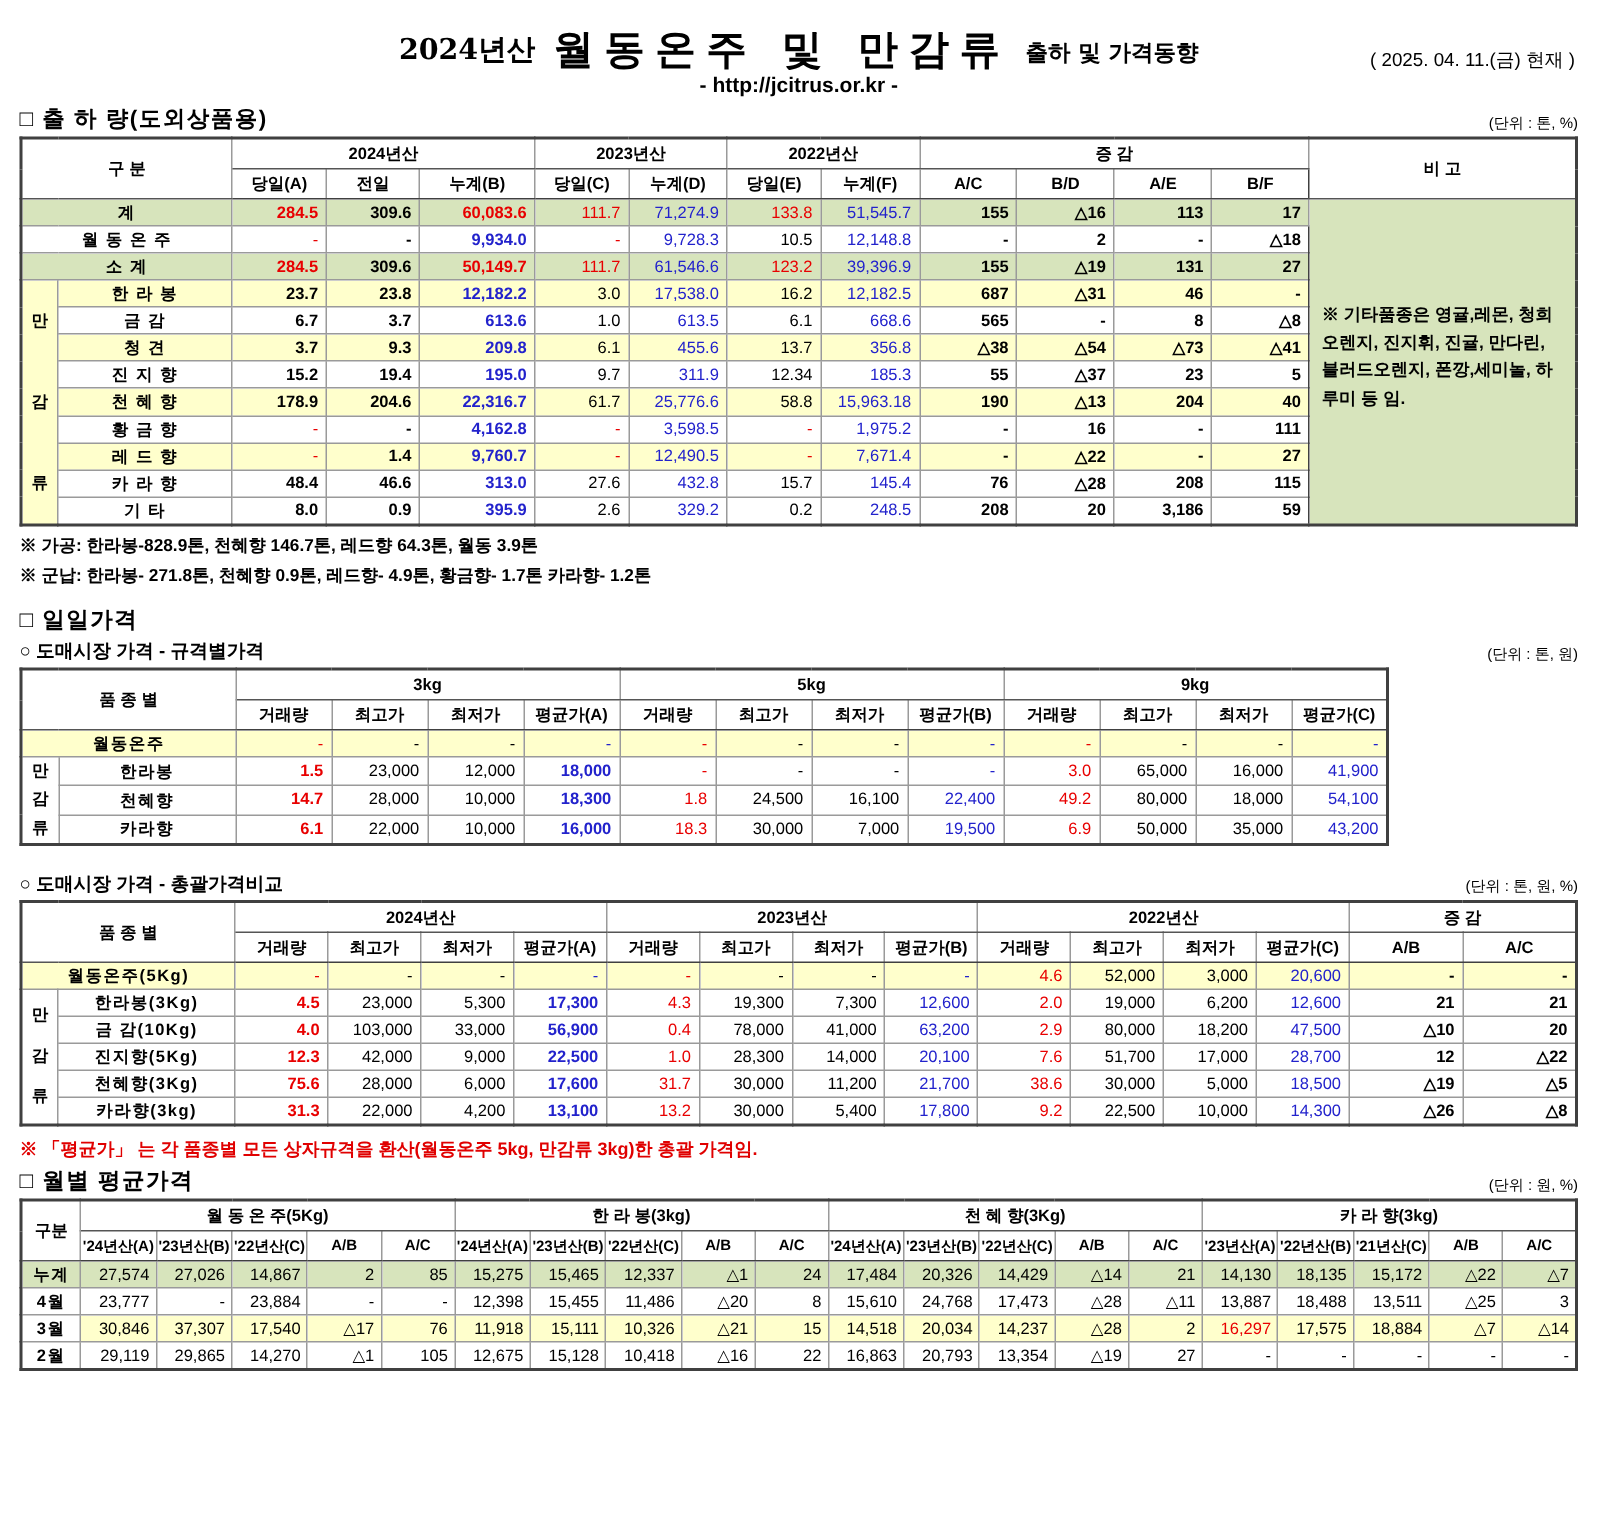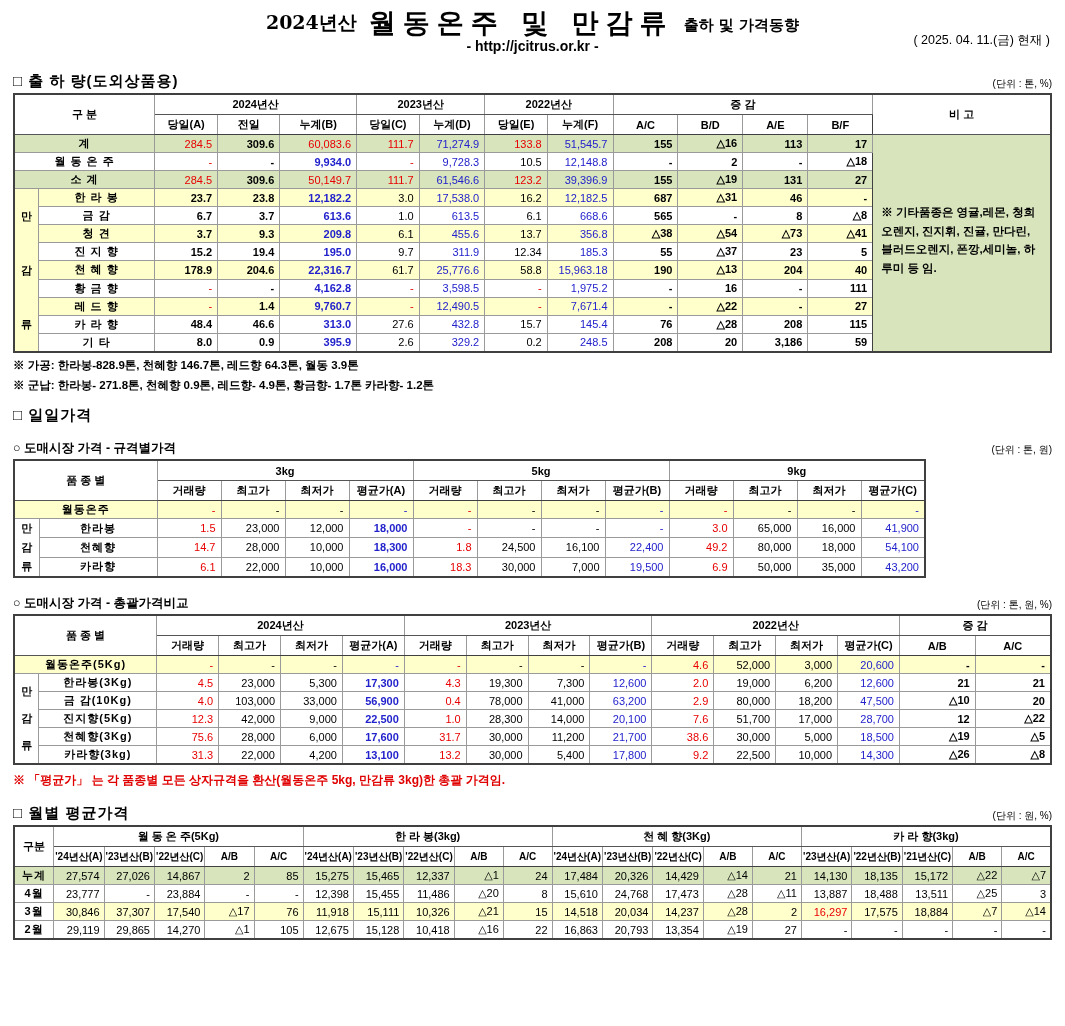--- a/index.html
+++ b/index.html
@@ -1,44 +1,44 @@
 <!DOCTYPE html>
 <html><head>
 <meta charset="utf-8">
 <style>
   html,body{margin:0;padding:0;background:#fff;color:#000;}
   body{width:1065px;height:1026px;font-family:"Liberation Sans",sans-serif;overflow:hidden;}
   
-  .pagehead{position:relative;text-align:center;padding-top:5px;height:52px;}
+  .pagehead{position:relative;text-align:center;padding-top:15px;height:52px;}
   .t-year{font-family:"DejaVu Serif",serif;font-size:19px;font-weight:bold;margin-right:12px;vertical-align:3px;}
   .t-main{font-family:"DejaVu Serif",serif;font-size:27px;font-weight:900;letter-spacing:7px;}
   .t-sub{font-family:"DejaVu Serif",serif;font-size:15px;font-weight:bold;margin-left:10px;vertical-align:2px;}
   .urlline{font-weight:bold;font-size:14px;margin-top:-3px;}
   .dateline{position:absolute;right:15px;top:32px;font-size:12.5px;}
   
-  .secrow{display:flex;justify-content:space-between;align-items:flex-end;margin:15px 13px 1px 13px;}
+  .secrow{display:flex;justify-content:space-between;align-items:flex-end;margin:3px 13px 1px 13px;}
   .sec{font-weight:bold;font-size:15px;letter-spacing:1px;}
   .sec2{font-weight:bold;font-size:12.5px;}
   .unit{font-size:10px;font-weight:normal;}
   .noteline{margin:5px 13px 0 13px;font-weight:bold;font-size:11.5px;display:flex;gap:50px;white-space:nowrap;}
   .rednote{color:#e00000;font-weight:bold;font-size:12px;margin:7px 13px 0 13px;}
   
   .tblwrap{margin:2px 13px 0 13px;}
   table{border-collapse:collapse;table-layout:fixed;border:2px solid #404040;}
   th,td{border:1px solid #9a9a9a;font-size:11px;padding:0 5px;height:17px;overflow:hidden;white-space:nowrap;}
   thead th{font-weight:bold;text-align:center;background:#fff;height:19px;border-bottom:1px solid #555;}
   thead tr:last-child th{border-bottom:1.6px solid #404040;}
   td{text-align:right;}
   td.lbl{text-align:center;font-weight:bold;letter-spacing:1px;}
   tr.green td{background:#d7e4bc;}
   tr.yellow td{background:#ffffcc;}
   td.cy{background:#ffffcc;}
   td.grp{background:#fff;white-space:pre-line;text-align:center;font-weight:bold;vertical-align:middle;padding:0;}
   .r{color:#e80000;}
-  .rb{color:#e80000;font-weight:normal;padding-left:28px;}
+  .rb{color:#e80000;font-weight:bold;padding-left:28px;}
   .b{color:#2222cc;}
   .bb{color:#2222cc;font-weight:bold;}
   .k{font-weight:bold;}
   .gl{border-left:1.8px solid #404040 !important;}
   .dl{border-left:1px dotted #777 !important;}
   td.remark{background:#fff;vertical-align:top;text-align:left;white-space:normal;padding:68px 6px 4px 8px;font-weight:bold;line-height:1.62;font-size:11.5px;}
   tr.dot td{border-top:1px dotted #999;}
   #w-shipment_table .grp{line-height:54px;}
   #w-spec_price_table .grp{line-height:19px;}
   #w-overall_price_table .grp{line-height:27px;}

